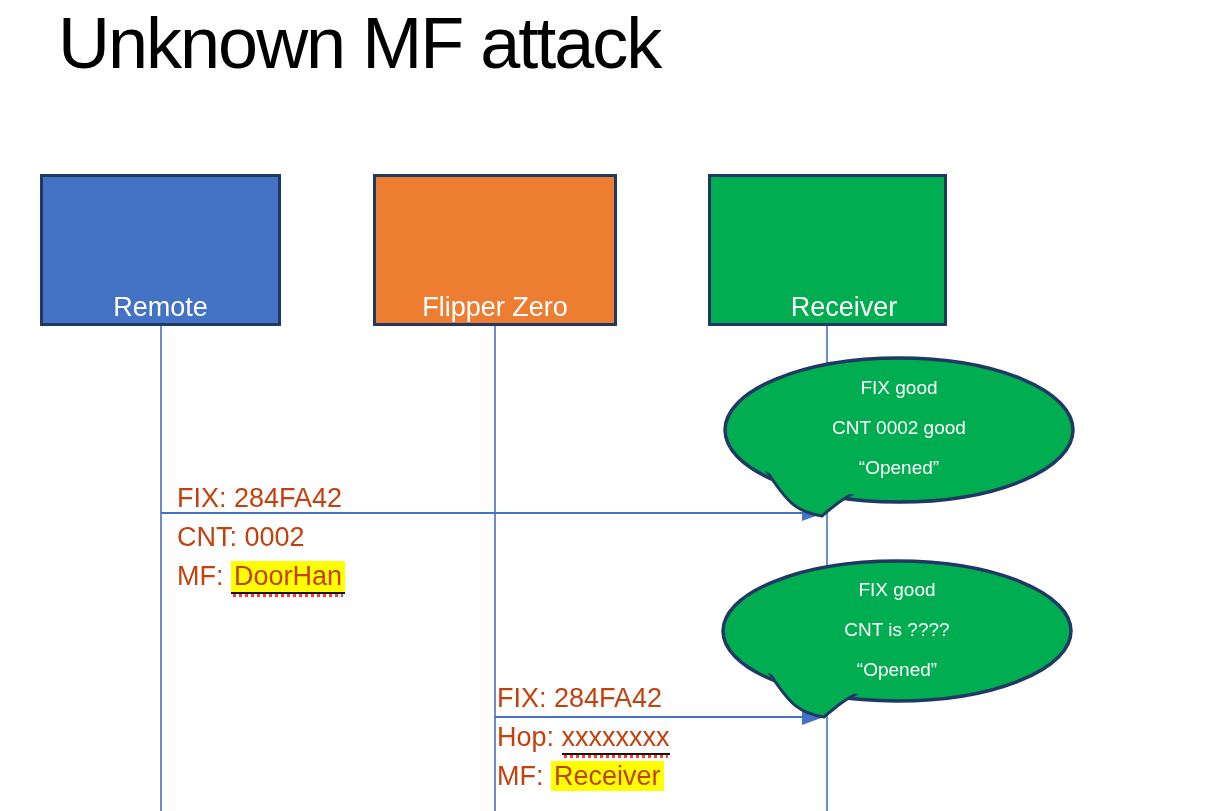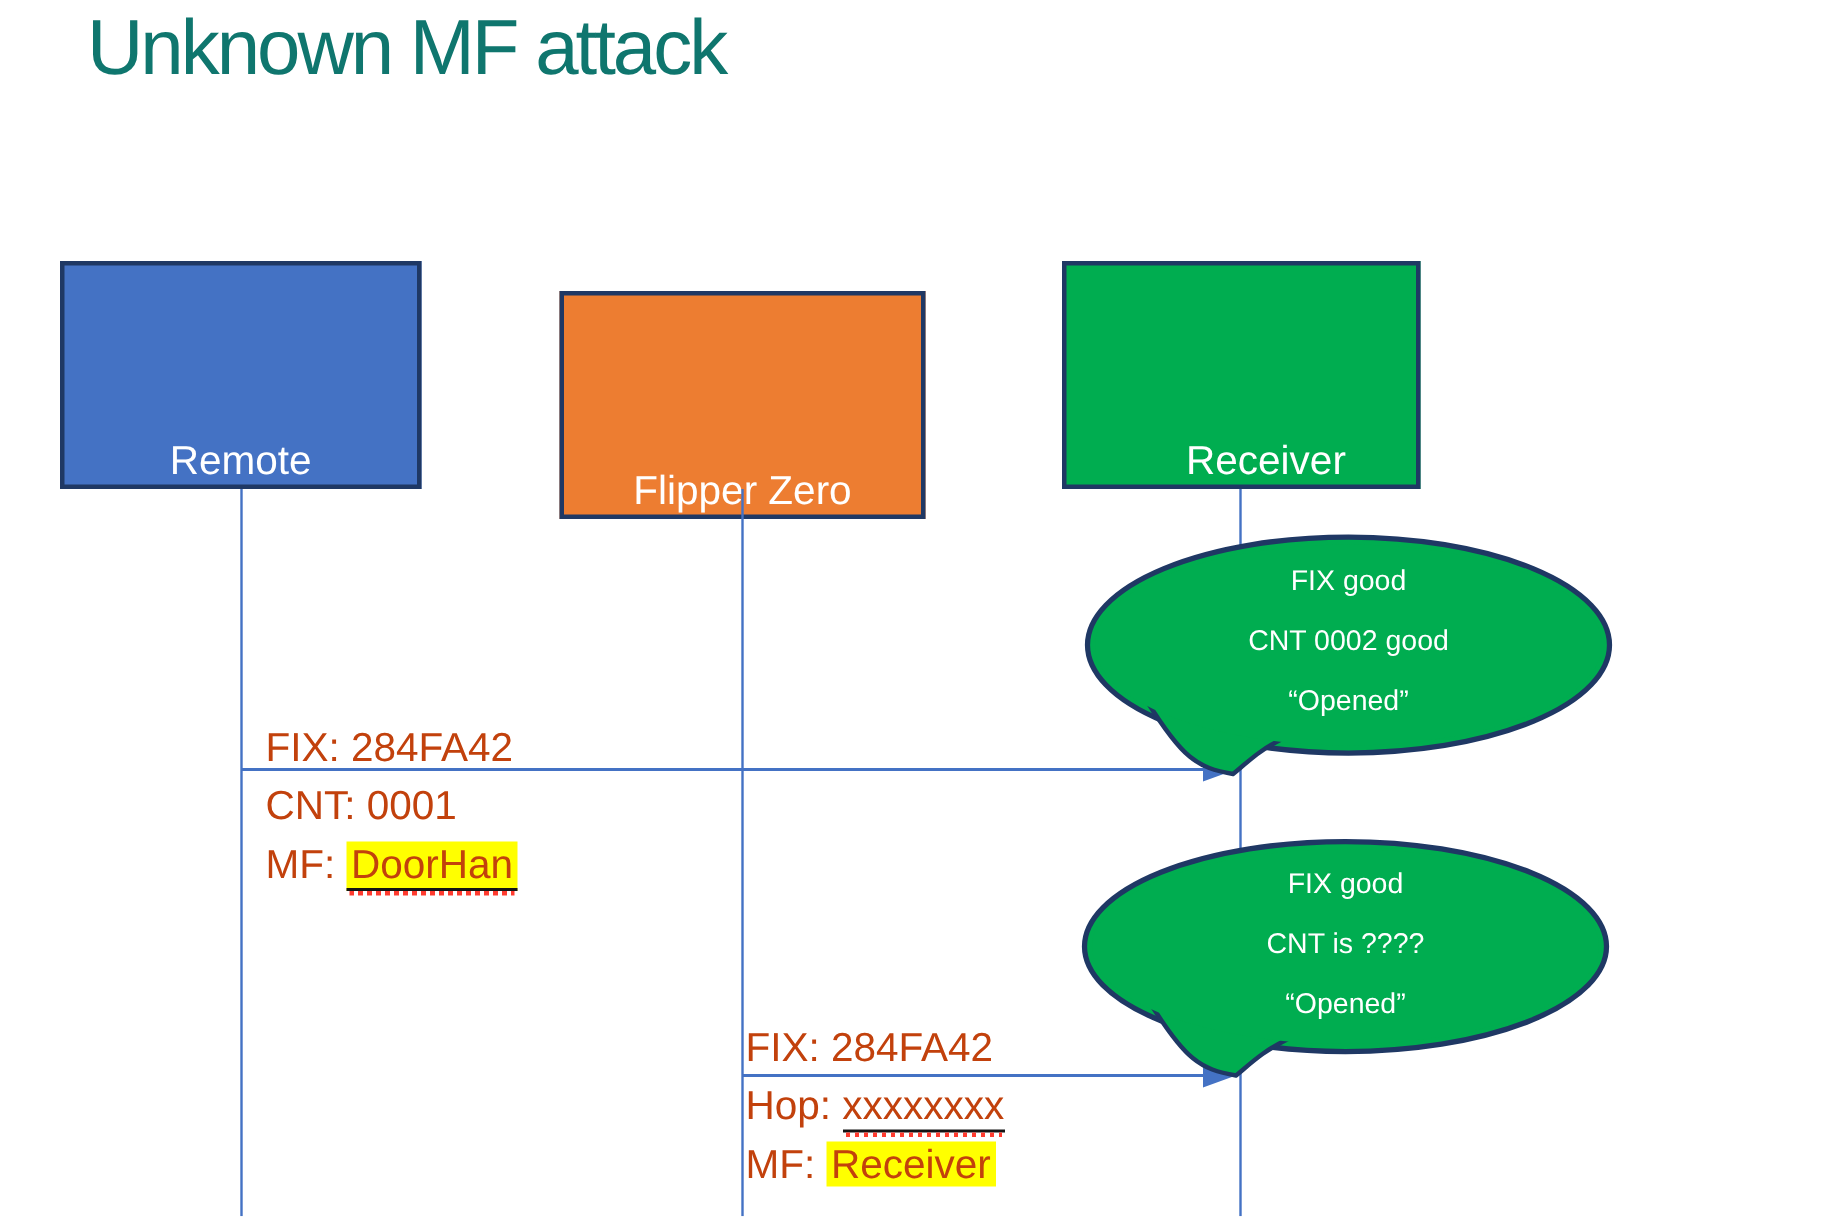--- a/index.html
+++ b/index.html
@@ -3,31 +3,31 @@
 <meta charset="utf-8">
 <style>
   html,body{margin:0;padding:0;background:#ffffff;}
   #canvas{
     position:relative;width:1216px;height:811px;background:#ffffff;
     font-family:"Liberation Sans",sans-serif;overflow:hidden;
   }
   
   #slide-title{
     position:absolute;left:58px;top:2px;
-    font-size:52px;font-weight:400;letter-spacing:-2px;color:#0f766e;
+    font-size:72px;font-weight:400;letter-spacing:-2px;color:#000000;
     white-space:nowrap;
   }
   
   .actor{
     position:absolute;top:174px;height:152px;box-sizing:border-box;
     border:3px solid #1F3864;display:flex;align-items:flex-end;justify-content:center;
     color:#ffffff;font-size:27px;
   }
   #actor-remote  {left:40px; width:241px;background:#4472C4;}
-  #actor-flipper {left:373px;width:244px;background:#ED7D31;margin-top:20px;}
+  #actor-flipper {left:373px;width:244px;background:#ED7D31;}
   #actor-receiver{left:708px;width:239px;background:#00AD50;padding-left:33px;}
   
   #diagram-svg{position:absolute;left:0;top:0;}
   
   .msg{position:absolute;font-size:27px;line-height:39px;color:#c2410c;white-space:nowrap;}
   #msg1{left:177px;top:479px;}
   #msg2{left:497px;top:679px;}
   .hl{background:#FFFF00;padding:0 3px;}
   .underlined{border-bottom:2.5px solid #141414;}
   .misspelled{position:relative;display:inline-block;line-height:1.15;}
@@ -80,21 +80,21 @@
 
     <g>
       <ellipse cx="897" cy="631" rx="174" ry="70" fill="#00AD50" stroke="#1F3864" stroke-width="3.5"></ellipse>
       <path d="M 767 669 C 790 706 800 713 824 717 C 836 707 842 701 858 693 Z" fill="#00AD50" stroke="#1F3864" stroke-width="3" stroke-linejoin="round"></path>
       <ellipse cx="897" cy="631" rx="169" ry="65" fill="#00AD50"></ellipse>
     </g>
   </svg>
 
   <div class="msg" id="msg1">
     <div>FIX: 284FA42</div>
-    <div>CNT: 0001</div>
+    <div>CNT: 0002</div>
     <div><span>MF: </span><span class="hl underlined misspelled">DoorHan</span></div>
   </div>
 
   <div class="msg" id="msg2">
     <div>FIX: 284FA42</div>
     <div><span>Hop: </span><span class="underlined misspelled">xxxxxxxx</span></div>
     <div><span>MF: </span><span class="hl">Receiver</span></div>
   </div>
 
   <div class="bubble-text" id="bubble1-text">

